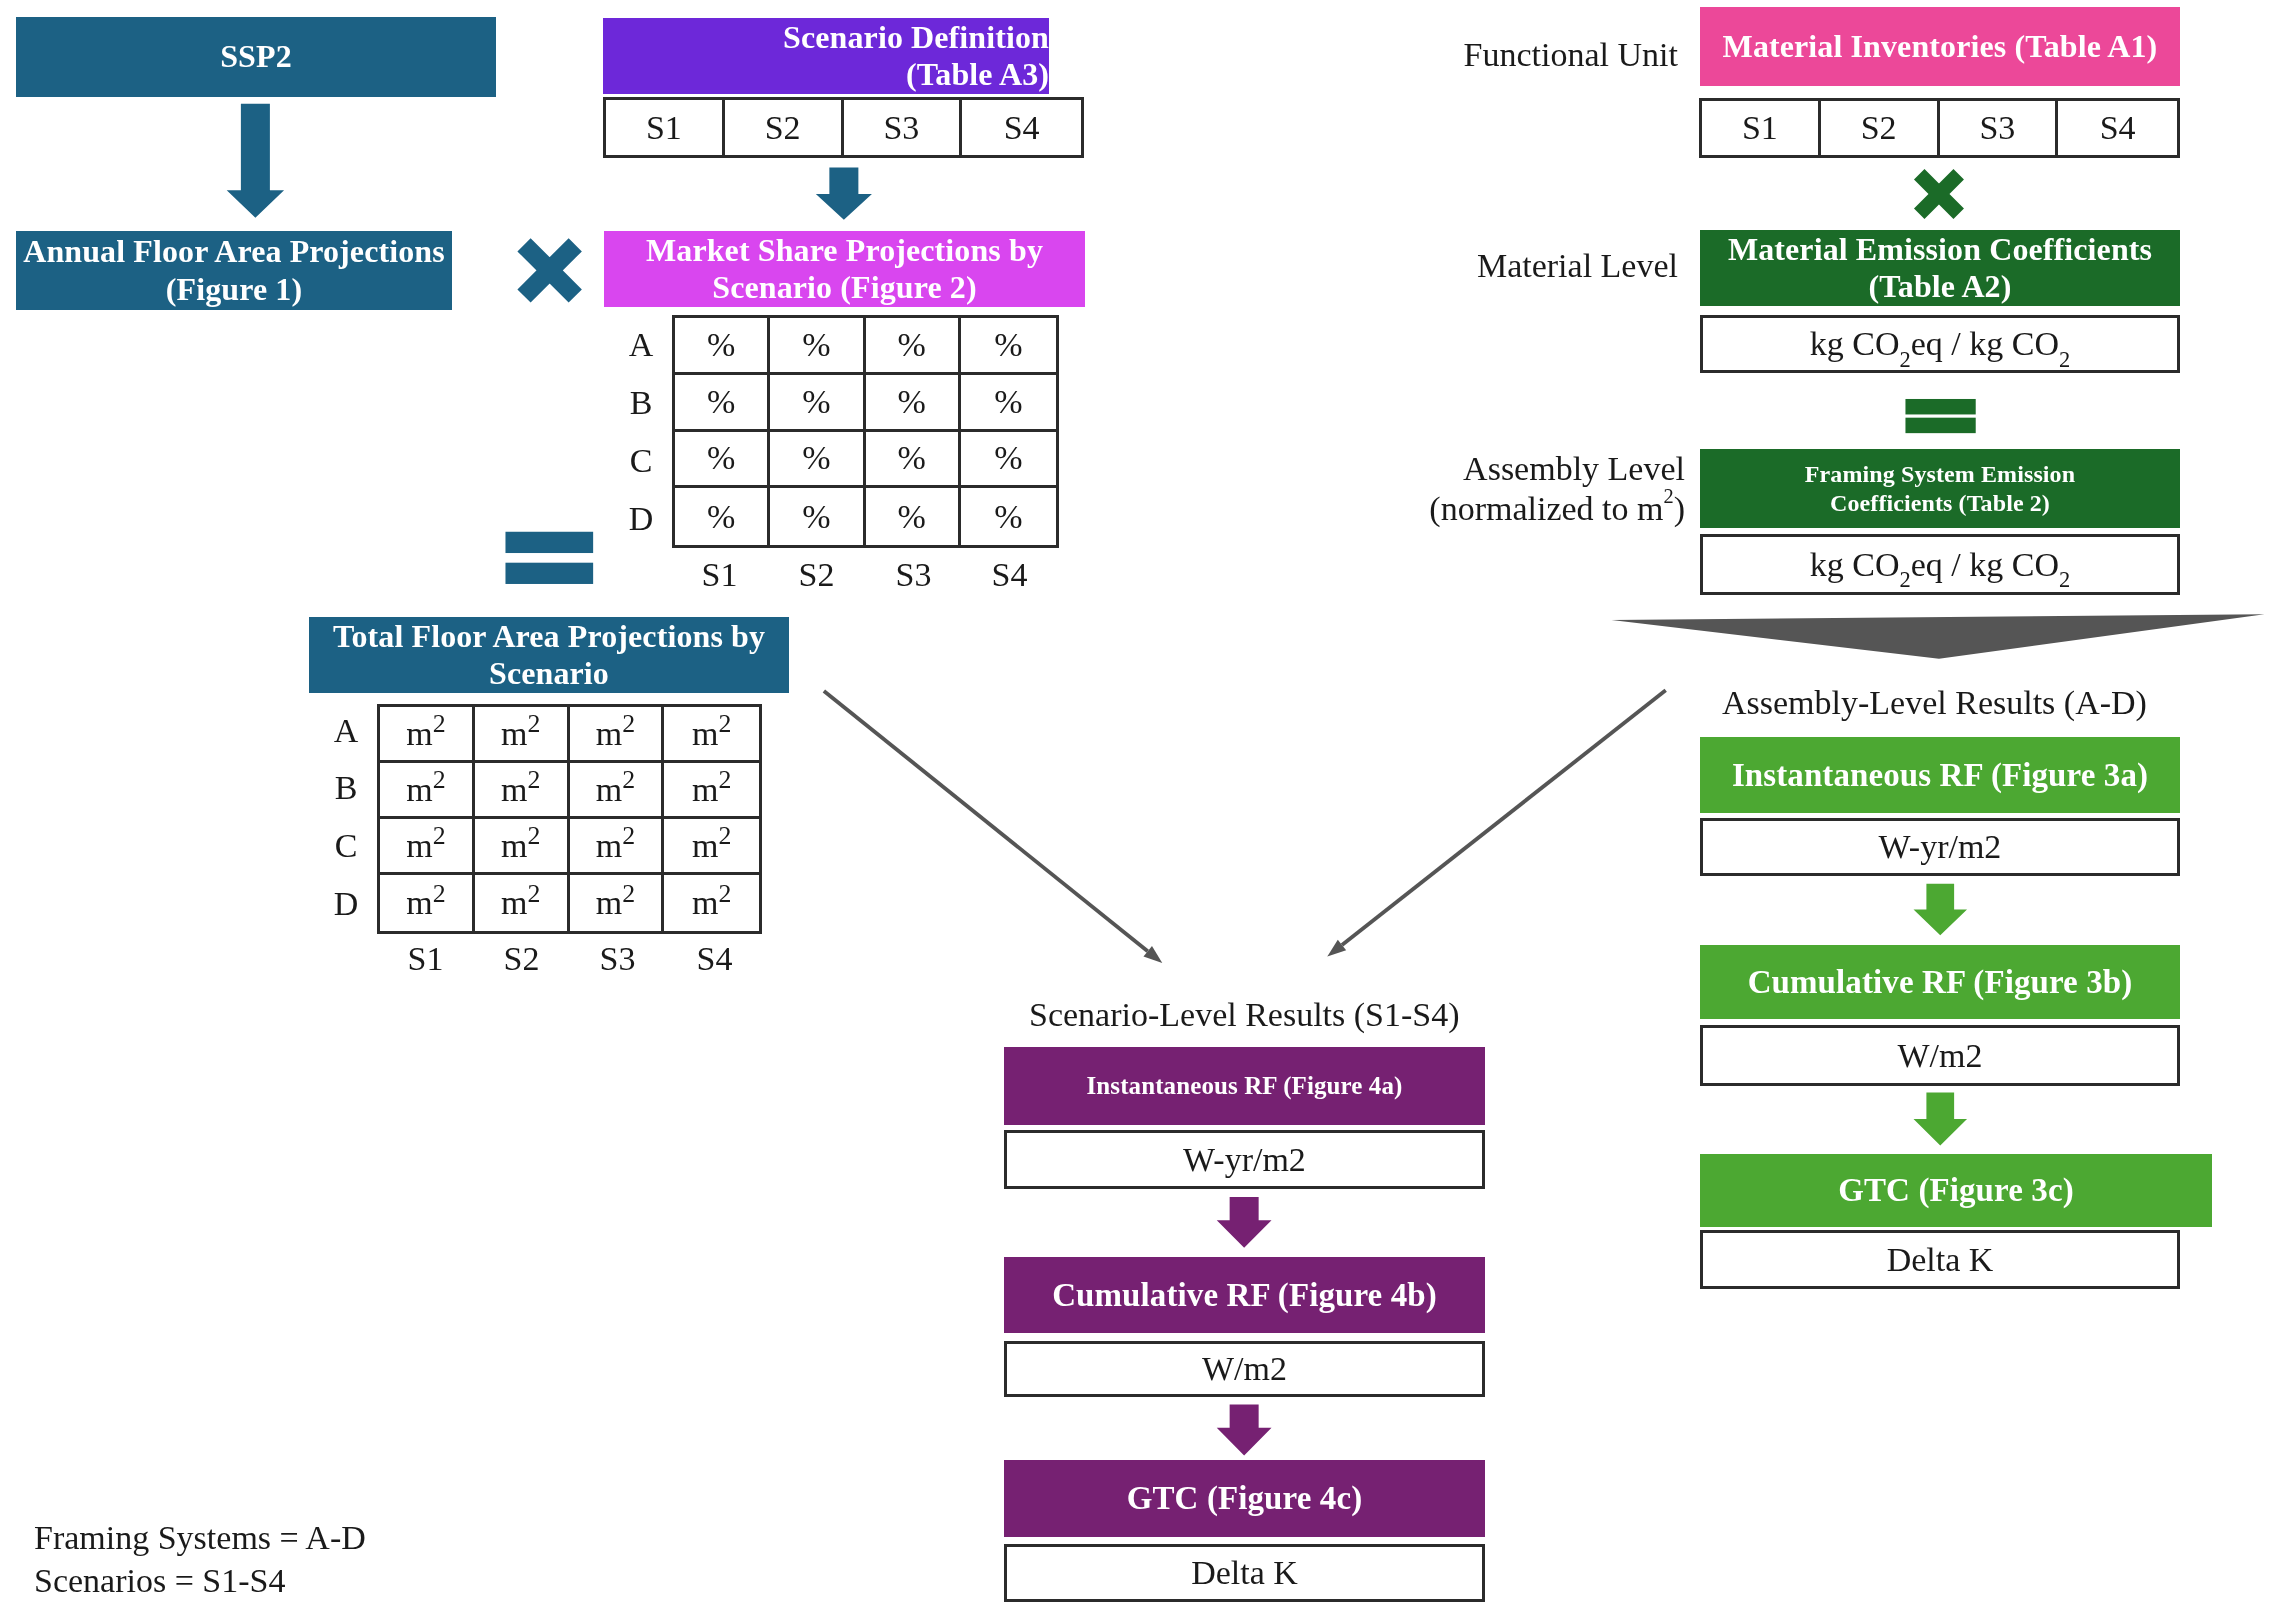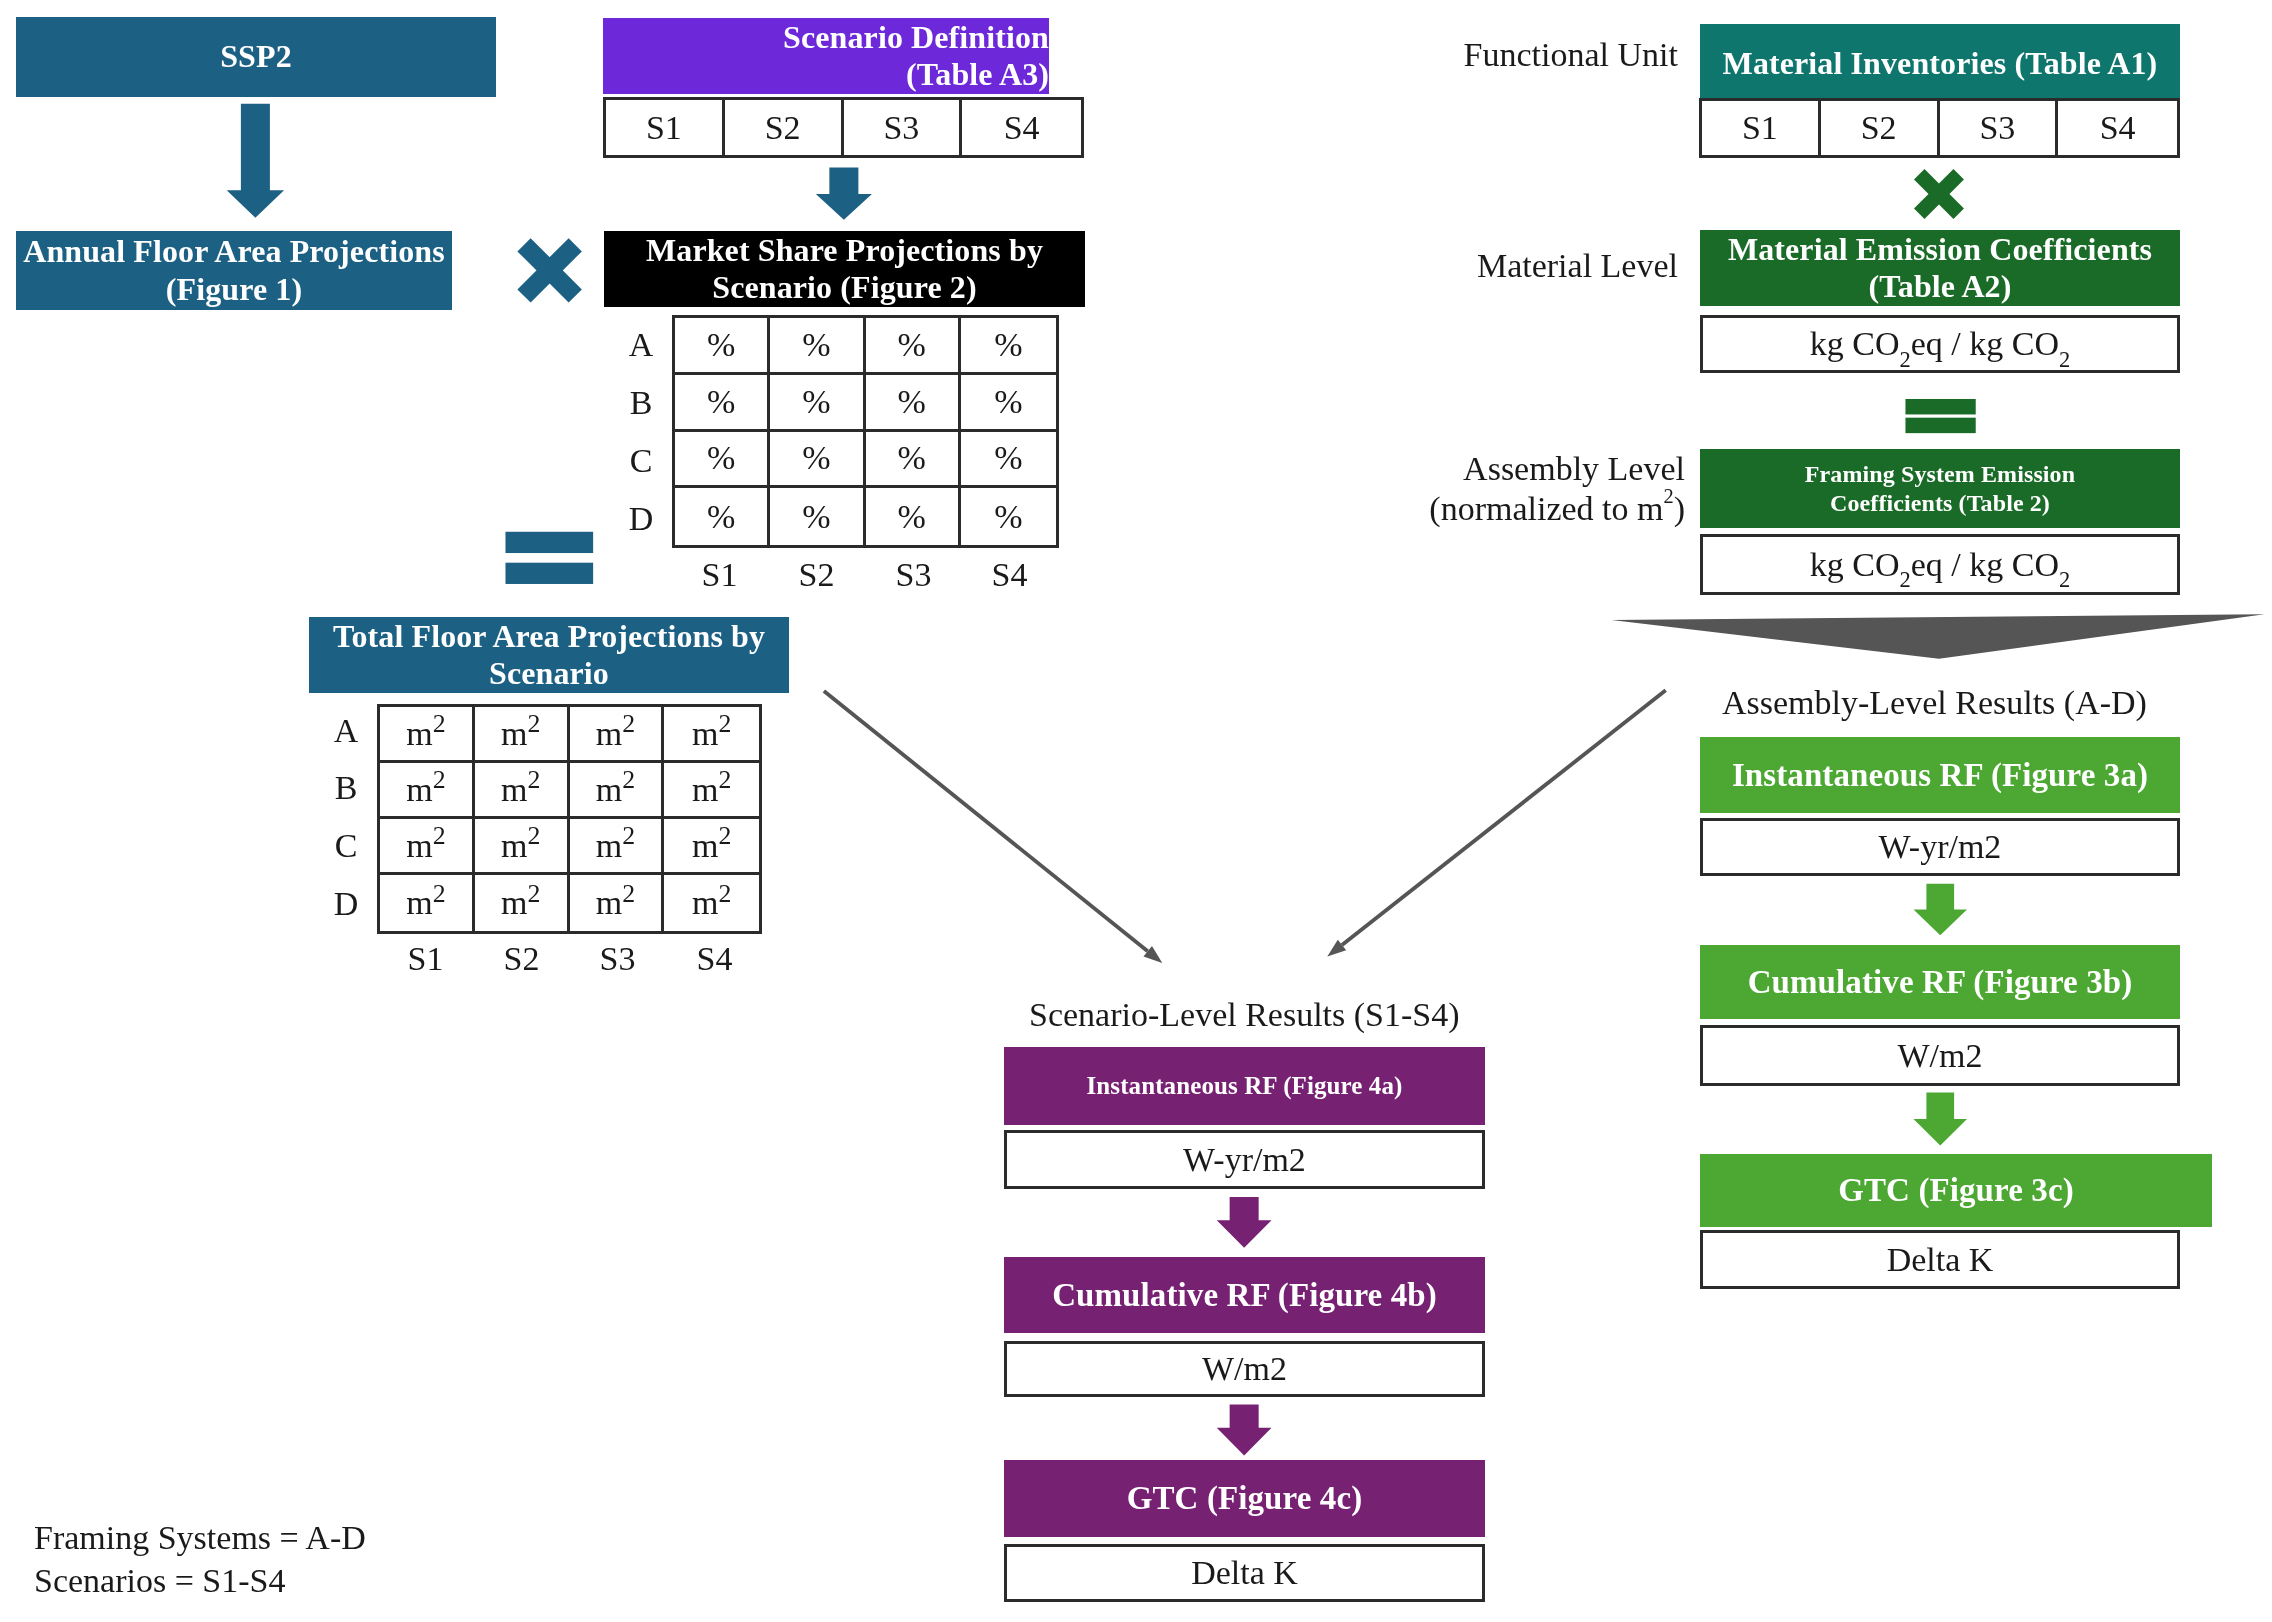--- a/index.html
+++ b/index.html
@@ -47,21 +47,21 @@
 <div class="hdr" style="left:603px;top:18px;width:446px;height:76px;background:#6d28d9;font-size:32px;line-height:1.17;align-items:flex-end;">
       <span>Scenario Definition</span>
       <span>(Table A3)</span>
     </div>
 <div class="gtbl" style="left:603px;top:97px;width:481px;height:61px;grid-template-columns:repeat(4,1fr);font-size:34px;">
       <div>S1</div>
       <div>S2</div>
       <div>S3</div>
       <div>S4</div>
     </div>
-<div class="hdr" style="left:604px;top:231px;width:481px;height:76px;background:#000000;font-size:32px;line-height:1.17;">
+<div class="hdr" style="left:604px;top:231px;width:481px;height:76px;background:#d946ef;font-size:32px;line-height:1.17;">
       <span>Market Share Projections by</span>
       <span>Scenario (Figure 2)</span>
     </div>
 <div class="mtbl" style="left:672px;top:315px;width:387px;height:233px;font-size:34px;">
       <div>%</div>
       <div>%</div>
       <div>%</div>
       <div class="lastcol">%</div>
       <div>%</div>
       <div>%</div>
@@ -107,21 +107,21 @@
 <div class="collbl" style="left:862px;top:556px;width:103px;font-size:34px;">S3</div>
 <div class="collbl" style="left:958px;top:556px;width:103px;font-size:34px;">S4</div>
 <div class="rowlbl" style="left:320px;top:712px;width:52px;font-size:34px;">A</div>
 <div class="rowlbl" style="left:320px;top:769px;width:52px;font-size:34px;">B</div>
 <div class="rowlbl" style="left:320px;top:827px;width:52px;font-size:34px;">C</div>
 <div class="rowlbl" style="left:320px;top:885px;width:52px;font-size:34px;">D</div>
 <div class="collbl" style="left:374px;top:940px;width:103px;font-size:34px;">S1</div>
 <div class="collbl" style="left:470px;top:940px;width:103px;font-size:34px;">S2</div>
 <div class="collbl" style="left:566px;top:940px;width:103px;font-size:34px;">S3</div>
 <div class="collbl" style="left:663px;top:940px;width:103px;font-size:34px;">S4</div>
-<div class="hdr" style="left:1700px;top:24px;width:480px;height:79px;background:#0f766e;font-size:32px;line-height:1.17;">
+<div class="hdr" style="left:1700px;top:7px;width:480px;height:79px;background:#ec4899;font-size:32px;line-height:1.17;">
       <span>Material Inventories (Table A1)</span>
     </div>
 <div class="gtbl" style="left:1699px;top:98px;width:481px;height:60px;grid-template-columns:repeat(4,1fr);font-size:34px;">
       <div>S1</div>
       <div>S2</div>
       <div>S3</div>
       <div>S4</div>
     </div>
 <div class="hdr" style="left:1700px;top:230px;width:480px;height:76px;background:#1B6B28;font-size:32px;line-height:1.17;">
       <span>Material Emission Coefficients</span>

